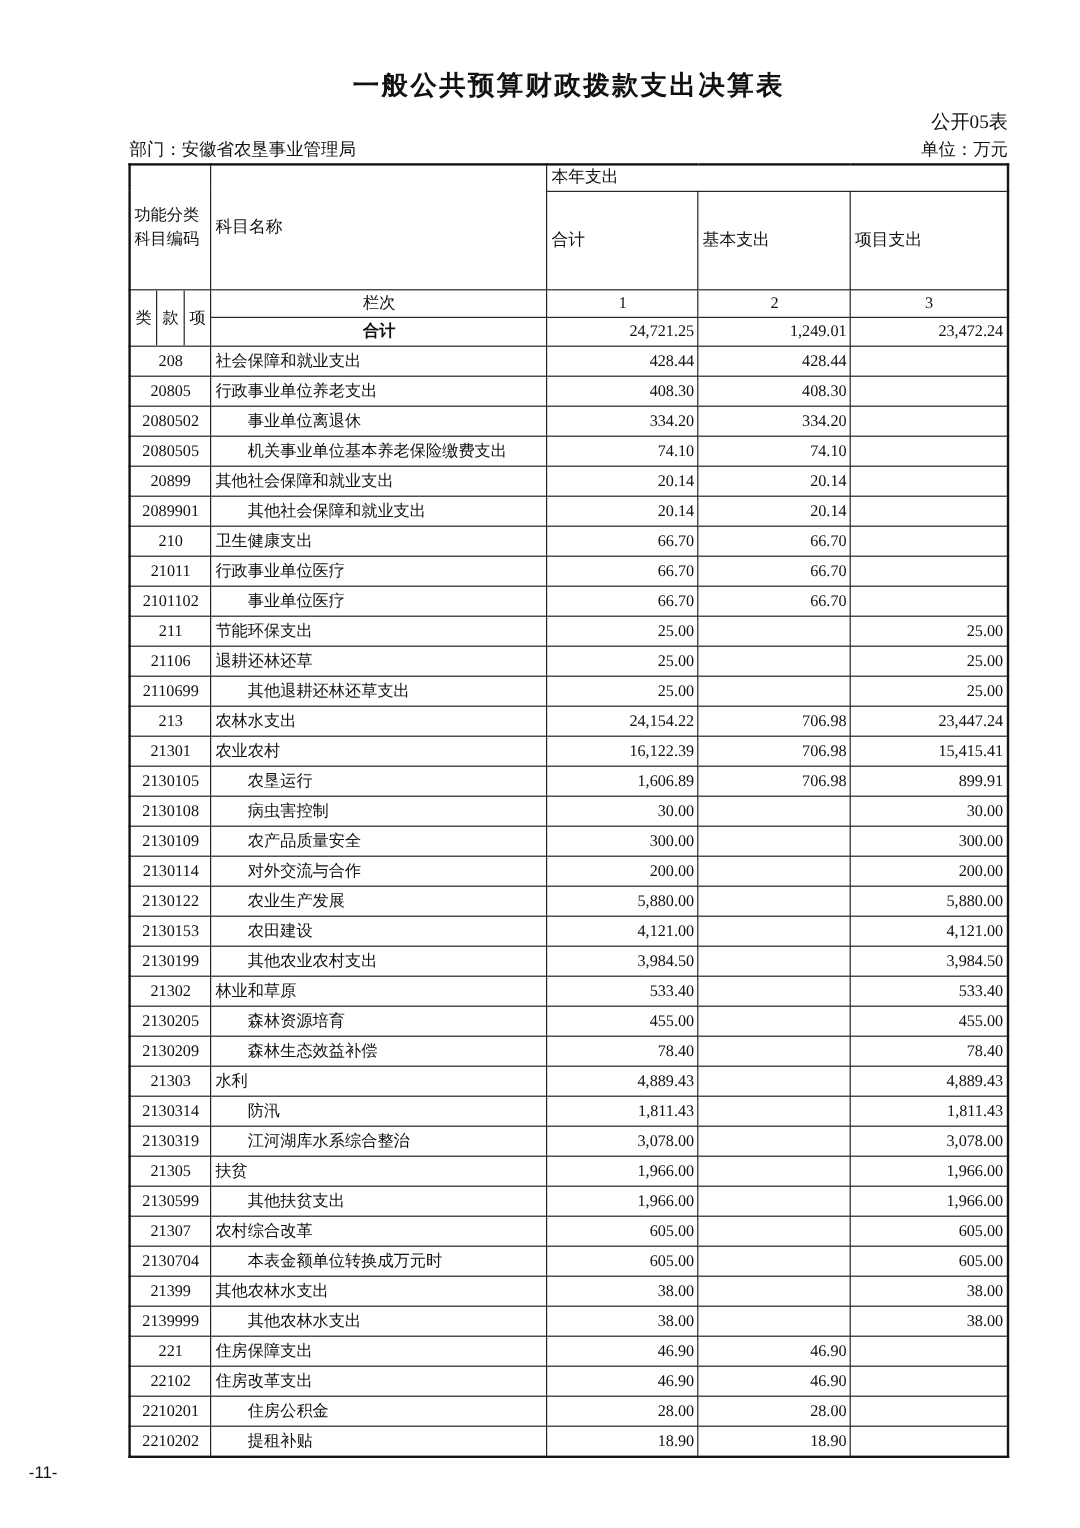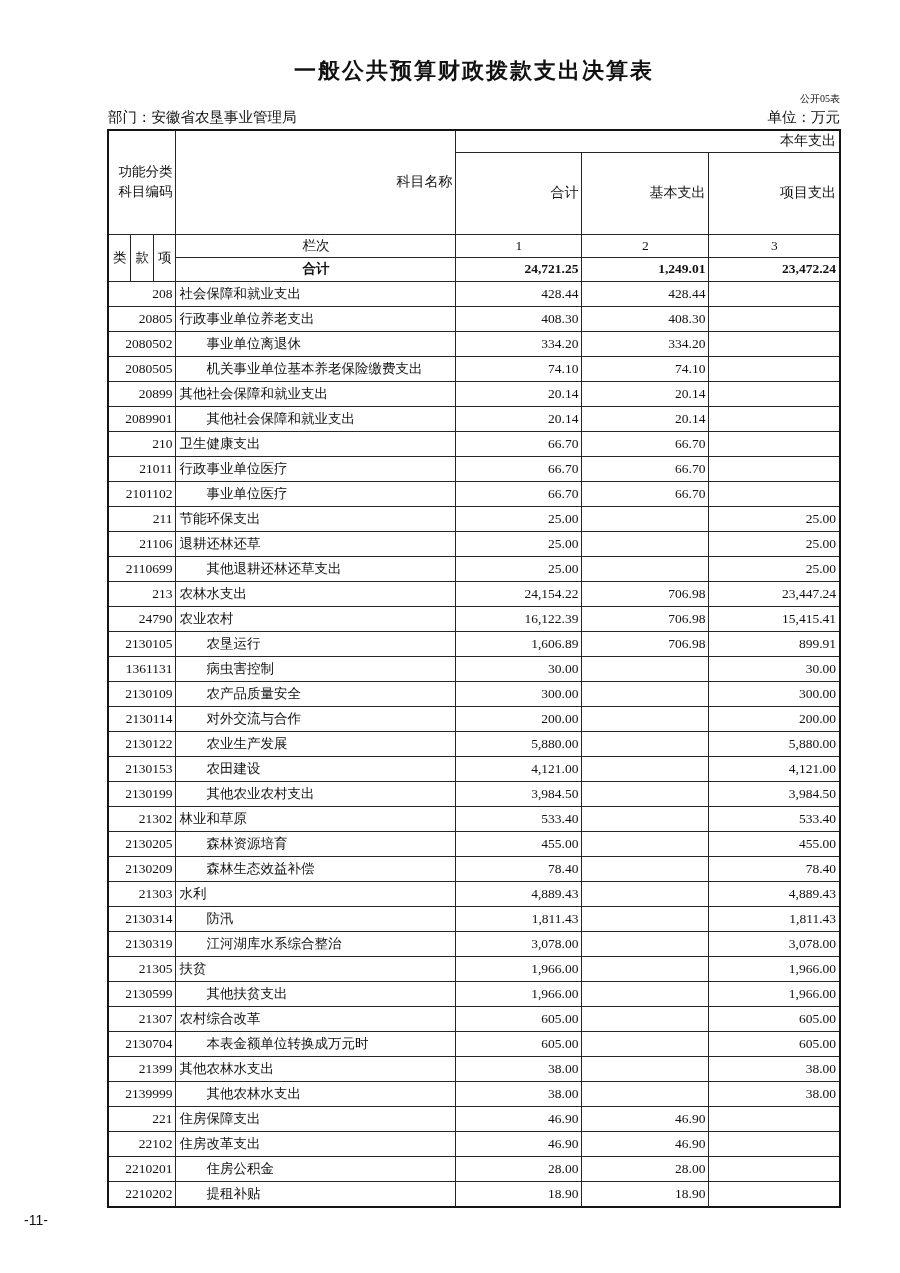--- a/index.html
+++ b/index.html
@@ -14,58 +14,58 @@
 
   .doc-title {
     margin:0; padding-top:56px;
     text-align:center;
     font-size:22px; font-weight:bold;
     letter-spacing:2px;
     font-family:"Liberation Sans","DejaVu Sans",sans-serif;
   }
   .form-code {
     width:732px; margin:6px auto 0;
-    text-align:right; font-size:10px;
+    text-align:right; font-size:16px;
   }
   .meta-row {
     width:732px; margin:2px auto 2px;
     display:flex; justify-content:space-between;
     font-size:14.5px;
   }
 
   table.budget {
     width:732px; margin:0 auto;
     border-collapse:collapse; table-layout:fixed;
     border:2px solid #151515;
   }
   table.budget th, table.budget td {
     border:1px solid #262626;
     padding:0 3px;
     font-weight:normal;
     overflow:hidden; white-space:nowrap;
   }
-  thead th { text-align:right; font-size:14px; }
+  thead th { text-align:left; font-size:14px; }
   .h-row1 { height:22px; }
   .h-row2 { height:82px; }
   .h-code-group { font-size:13.5px; line-height:1.5; }
   .lanci-row td, .grand-row td { height:22px; font-size:13.5px; }
   .lanci-row td { text-align:center; }
   .grand-row td.label { text-align:center; font-weight:bold; }
-  .grand-row td.num { font-weight:bold; }
+  .grand-row td.num { font-weight:normal; }
 
   .ckx-cell { padding:0 !important; }
   .ckx-wrap { display:flex; height:100%; min-height:46px; align-items:stretch; }
   .ckx-wrap span {
     flex:1; display:flex; align-items:center; justify-content:center;
     font-size:13.5px;
   }
   .ckx-wrap span + span { border-left:1px solid #262626; }
 
   tbody td { height:24px; font-size:13.5px; }
-  td.code-cell { text-align:right; padding-left:4px; }
+  td.code-cell { text-align:center; padding-left:4px; }
   td.name-cell { text-align:left; padding-left:5px; }
   td.name-cell.indent { padding-left:30px; }
   td.num { text-align:right; padding-right:6px; font-variant-numeric:tabular-nums; }
 
   .note {
     width:745px; margin:5px auto 0;
     font-size:12.8px; line-height:1.3;
   }
   .page-number {
     text-align:left; margin-top:4px;
@@ -215,35 +215,35 @@
           <td class="num">25.00</td>
         </tr>
         <tr>
           <td class="code-cell">213</td>
           <td class="name-cell">农林水支出</td>
           <td class="num">24,154.22</td>
           <td class="num">706.98</td>
           <td class="num">23,447.24</td>
         </tr>
         <tr>
-          <td class="code-cell">24790</td>
+          <td class="code-cell">21301</td>
           <td class="name-cell">农业农村</td>
           <td class="num">16,122.39</td>
           <td class="num">706.98</td>
           <td class="num">15,415.41</td>
         </tr>
         <tr>
           <td class="code-cell">2130105</td>
           <td class="name-cell indent">农垦运行</td>
           <td class="num">1,606.89</td>
           <td class="num">706.98</td>
           <td class="num">899.91</td>
         </tr>
         <tr>
-          <td class="code-cell">1361131</td>
+          <td class="code-cell">2130108</td>
           <td class="name-cell indent">病虫害控制</td>
           <td class="num">30.00</td>
           <td class="num"></td>
           <td class="num">30.00</td>
         </tr>
         <tr>
           <td class="code-cell">2130109</td>
           <td class="name-cell indent">农产品质量安全</td>
           <td class="num">300.00</td>
           <td class="num"></td>

